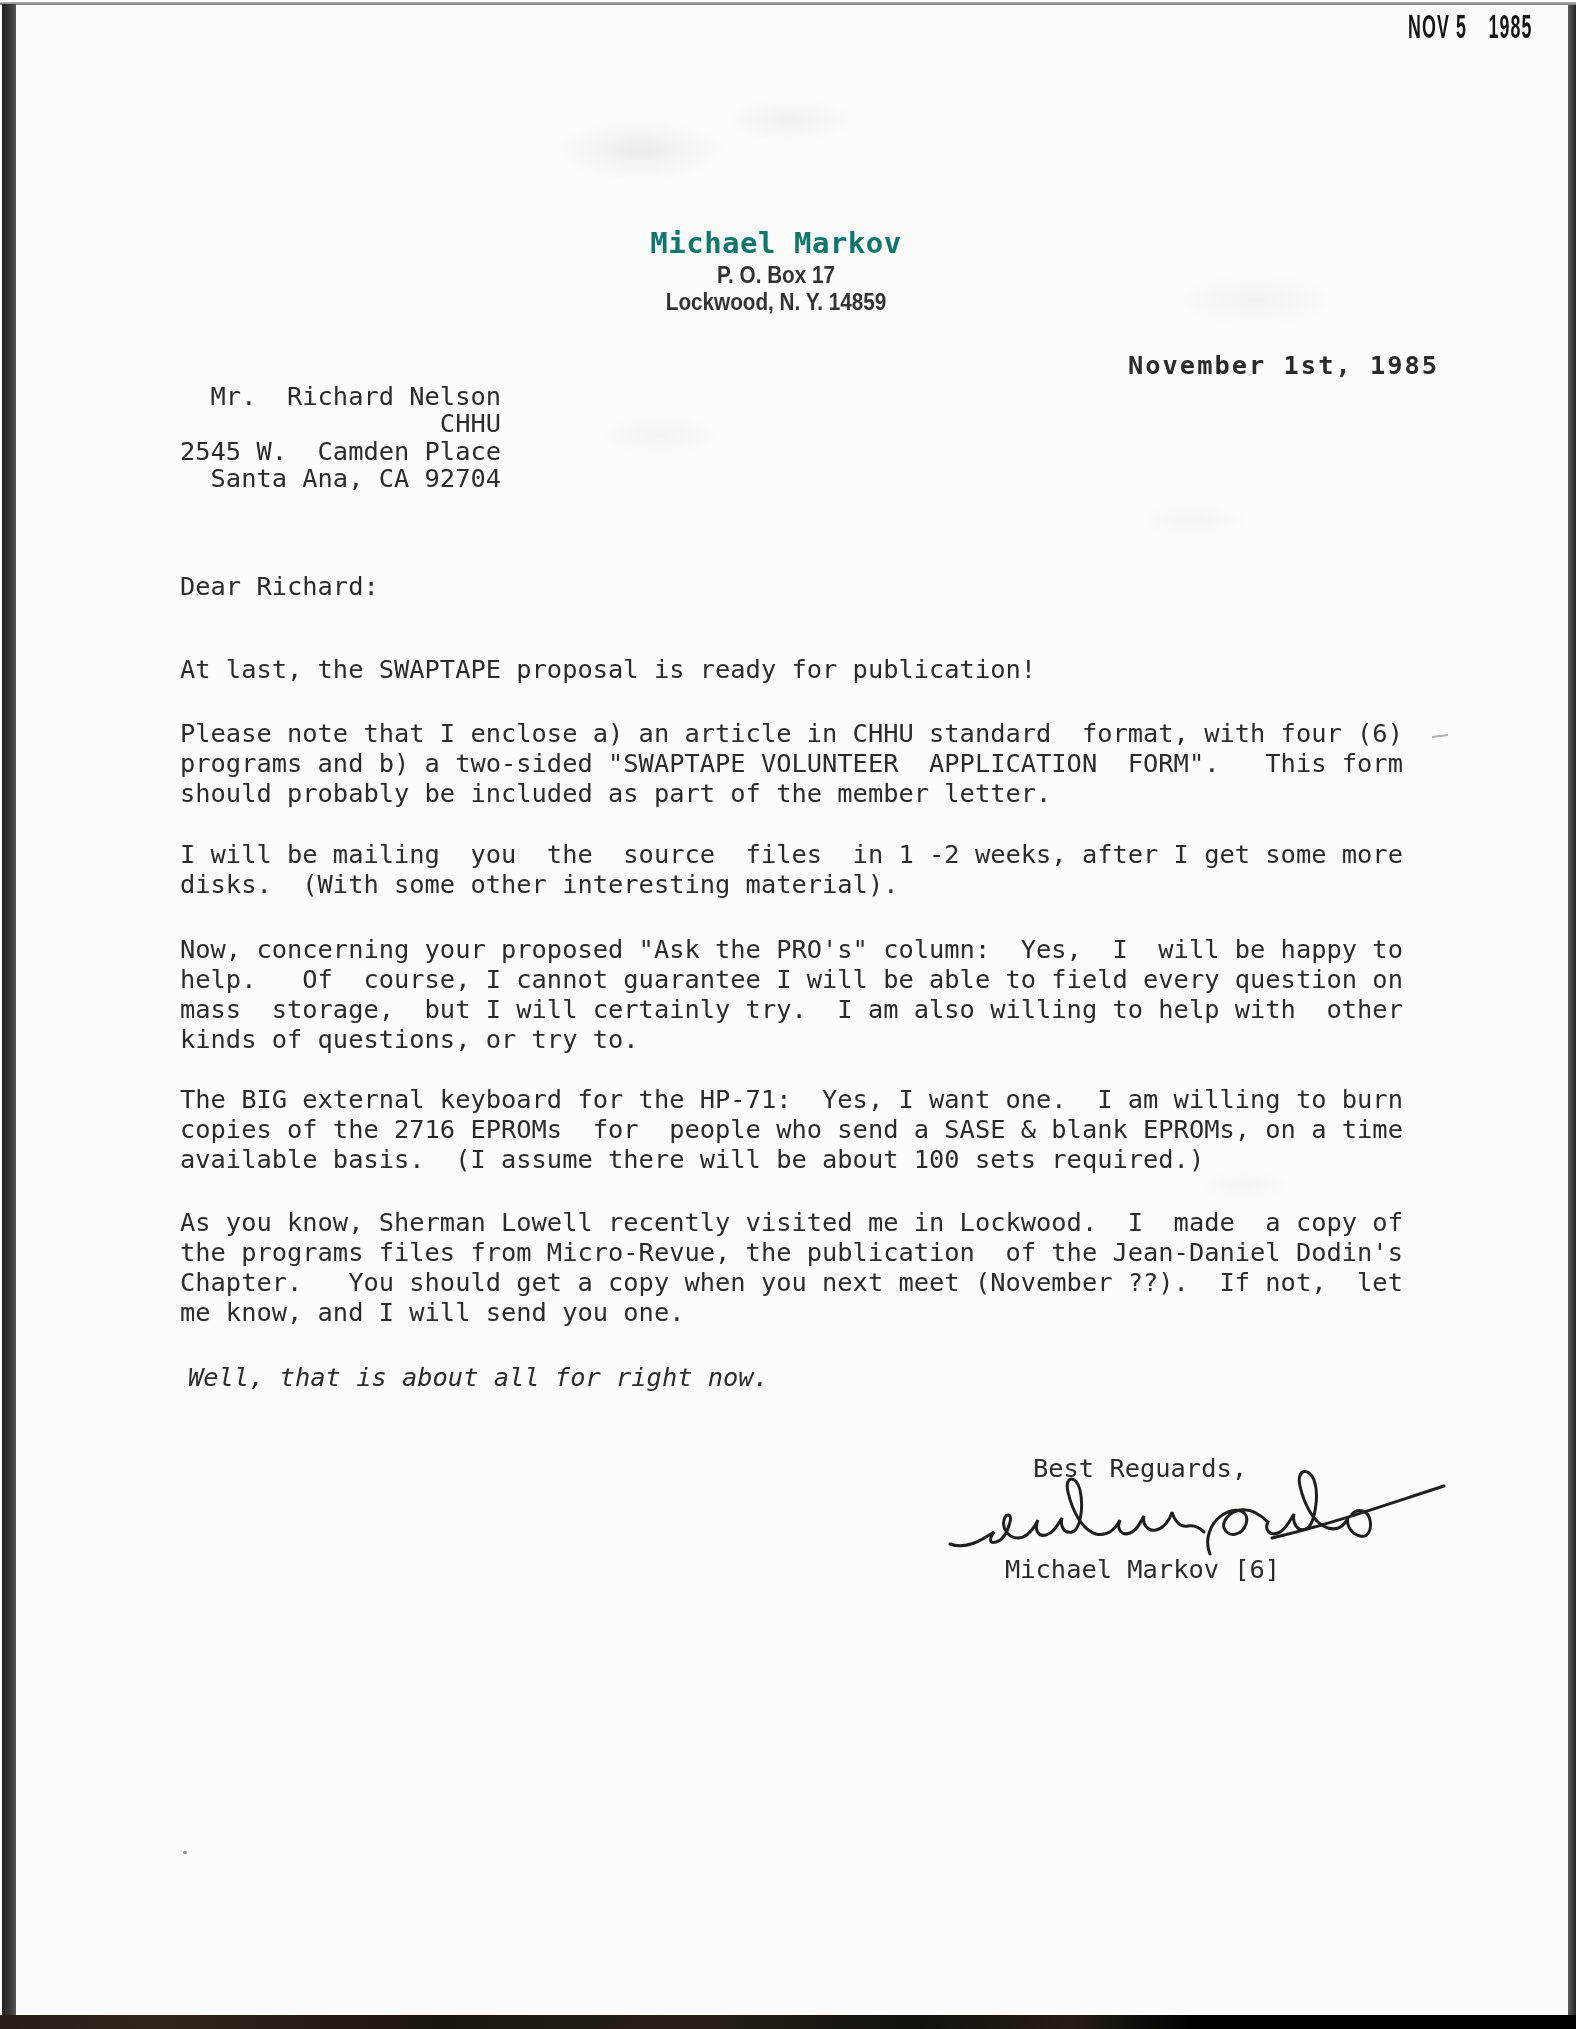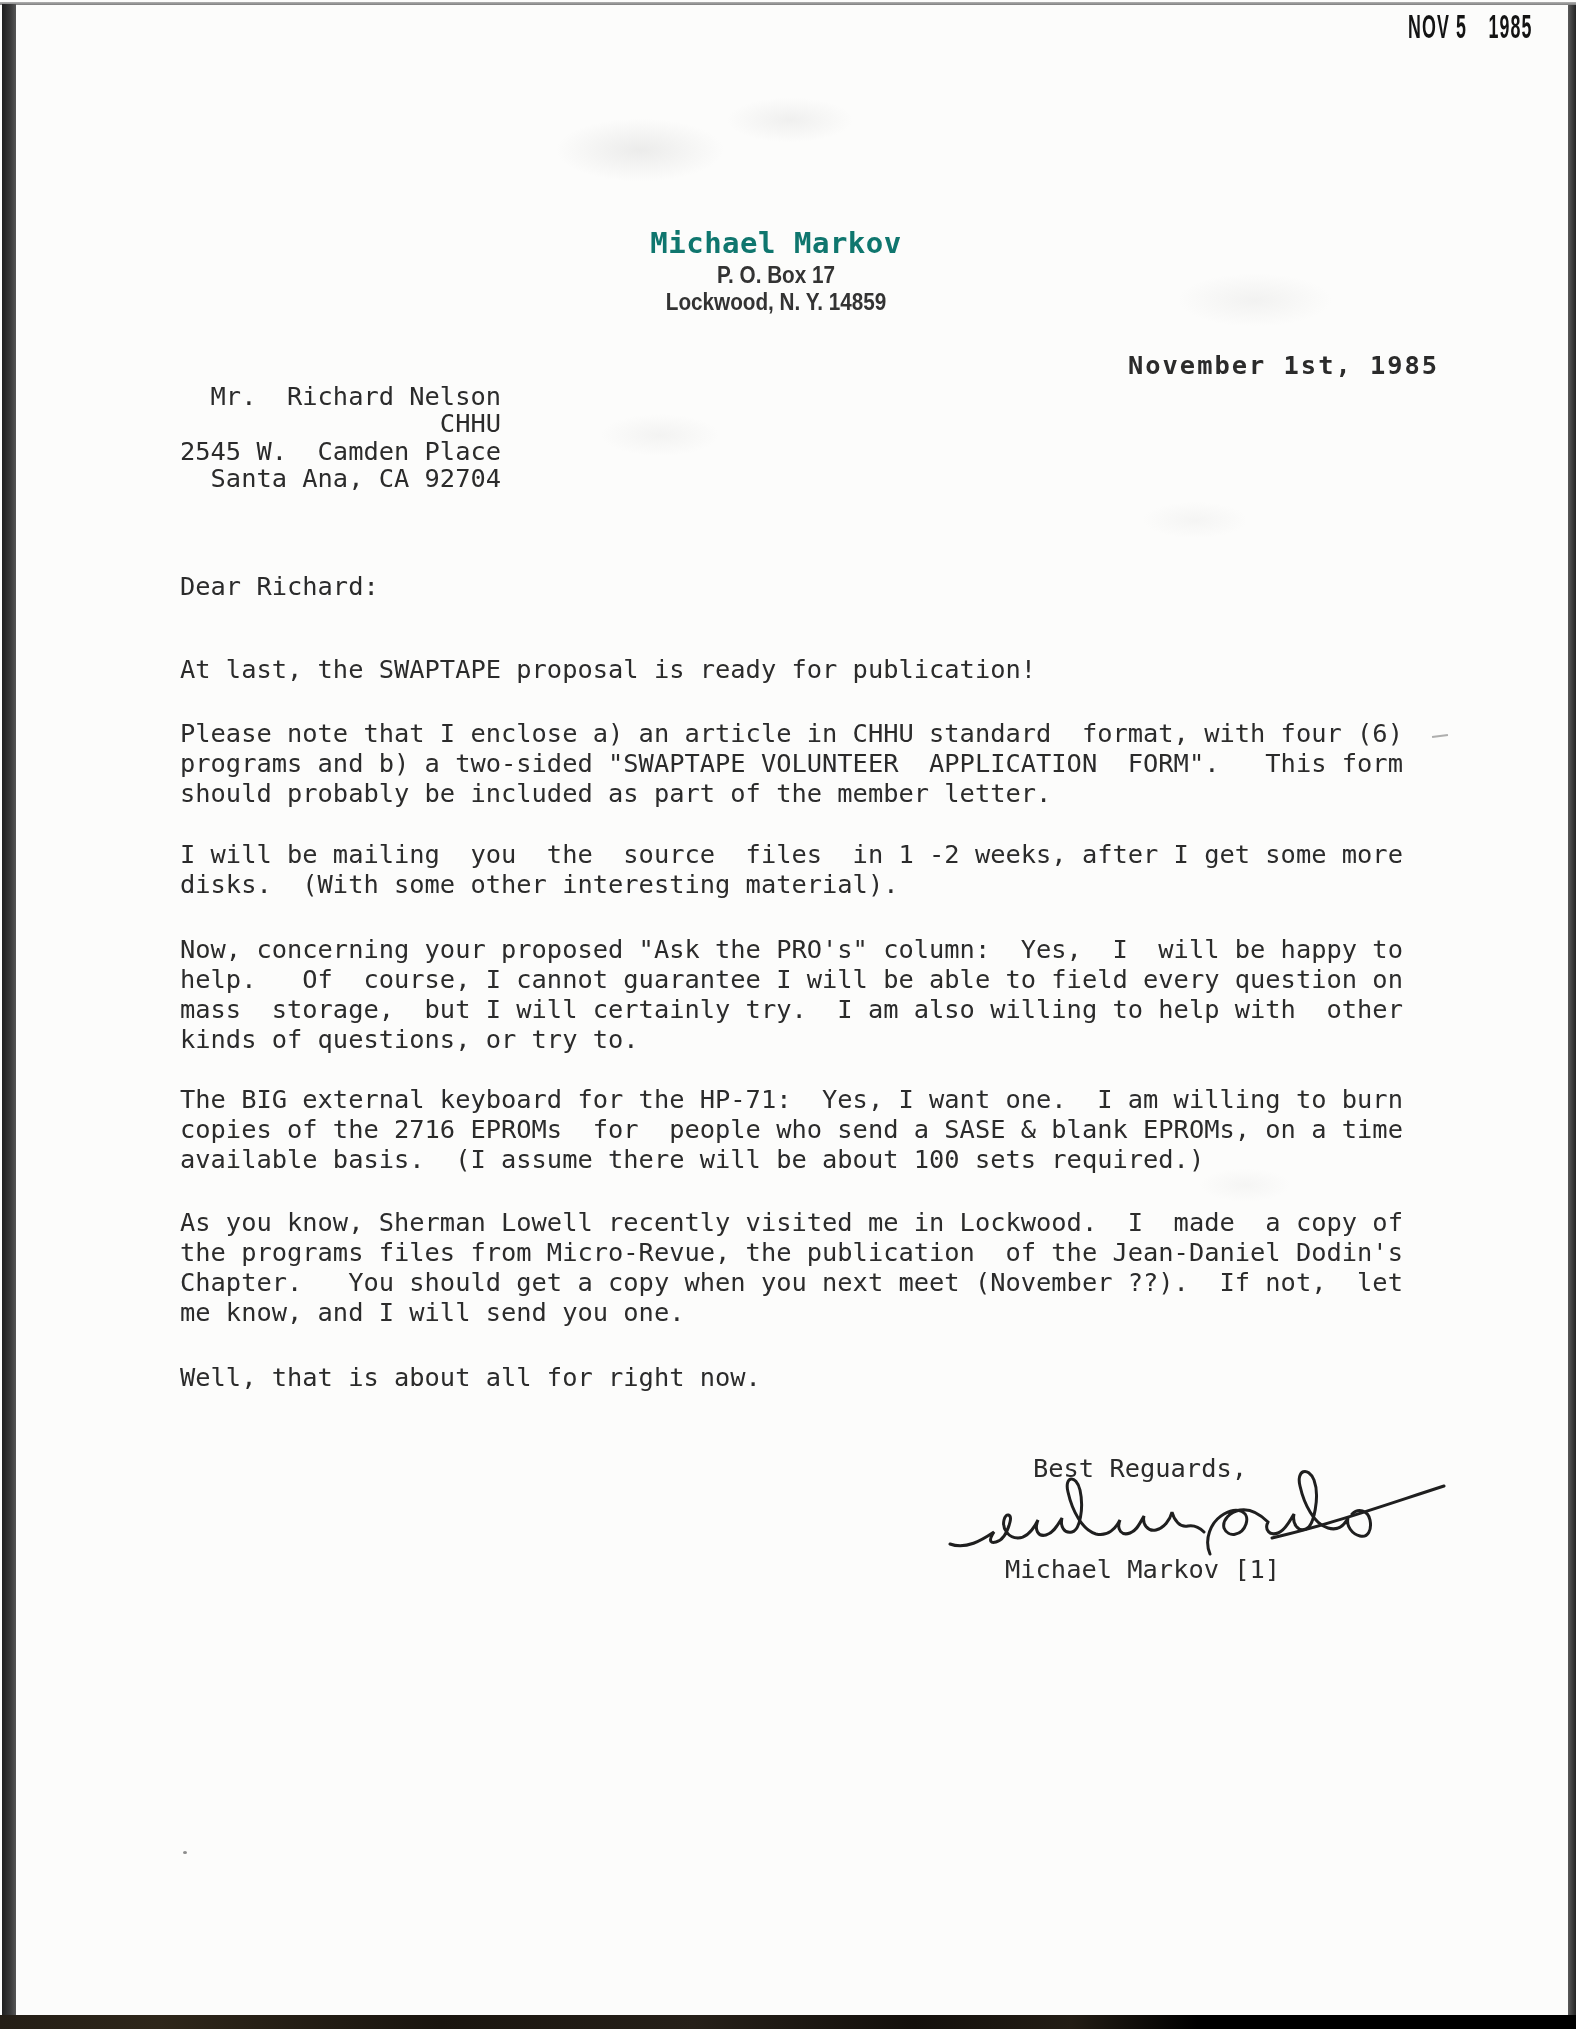--- a/index.html
+++ b/index.html
@@ -54,21 +54,21 @@
   .tw{font-size:25.4px;line-height:30px;white-space:pre;}
   .date-line{position:absolute;left:1128px;top:351px;letter-spacing:2px;line-height:28px;font-weight:bold;}
   .recipient{position:absolute;left:180px;top:383px;line-height:27.4px;text-align:right;}
   .salutation{position:absolute;left:180px;top:571px;}
   .p1{position:absolute;left:180px;top:654px;}
   .p2{position:absolute;left:180px;top:718px;}
   .p3{position:absolute;left:180px;top:839px;}
   .p4{position:absolute;left:180px;top:934px;}
   .p5{position:absolute;left:180px;top:1084px;}
   .p6{position:absolute;left:180px;top:1207px;}
-  .p7{position:absolute;left:180px;top:1362px;}
+  .p7{position:absolute;left:188px;top:1362px;font-style:italic;}
 
   
   .valediction{position:absolute;left:1005px;top:1453px;margin-left:28px;}
   .signed-name{position:absolute;left:1005px;top:1554px;}
   .signature{position:absolute;left:942px;top:1466px;width:510px;height:100px;}
 </style>
 </head>
 <body>
 
 <div class="scan">
@@ -121,18 +121,18 @@
   <div class="tw valediction">Best Reguards,</div>
 
   <svg class="signature" viewBox="0 0 510 100" xmlns="http://www.w3.org/2000/svg">
     <g fill="none" stroke="#1f1f1f" stroke-width="3" stroke-linecap="round">
       <path d="M8 78 C24 84 40 74 52 66 C48 72 46 78 54 76 C62 74 66 64 68 56 C70 48 64 46 62 54 C60 62 66 72 76 72 C86 72 92 62 96 54 C92 64 96 71 104 69 C112 67 116 58 120 52 C118 60 122 68 130 66 C138 64 142 42 138 24 C134 8 122 10 126 26 C130 44 140 64 154 68 C166 71 174 62 178 54 C174 64 180 70 188 67 C196 64 198 56 202 50 C200 58 206 66 214 64 C222 62 228 54 230 46 C232 54 238 62 246 60 C252 59 258 62 262 66"></path>
       <path d="M268 88 C262 74 268 56 282 48 C296 40 308 46 304 58 C300 70 286 72 282 62 C280 54 288 46 298 44 C310 42 320 50 326 56 C322 64 328 70 336 67 C344 64 348 54 352 48 C350 58 356 66 364 63 C372 60 378 30 372 14 C366 0 354 4 358 20 C362 38 372 58 386 62 C396 65 402 60 406 52 C404 60 410 68 418 70 C426 72 430 64 428 54 C426 44 416 42 410 48"></path>
       <path d="M330 72 C390 58 440 40 502 20"></path>
     </g>
   </svg>
 
-  <div class="tw signed-name">Michael Markov [1]</div>
+  <div class="tw signed-name">Michael Markov [6]</div>
 
   <div class="speck"></div>
   <div class="pen-dash"></div>
 
 </div>
 
 </body></html>

